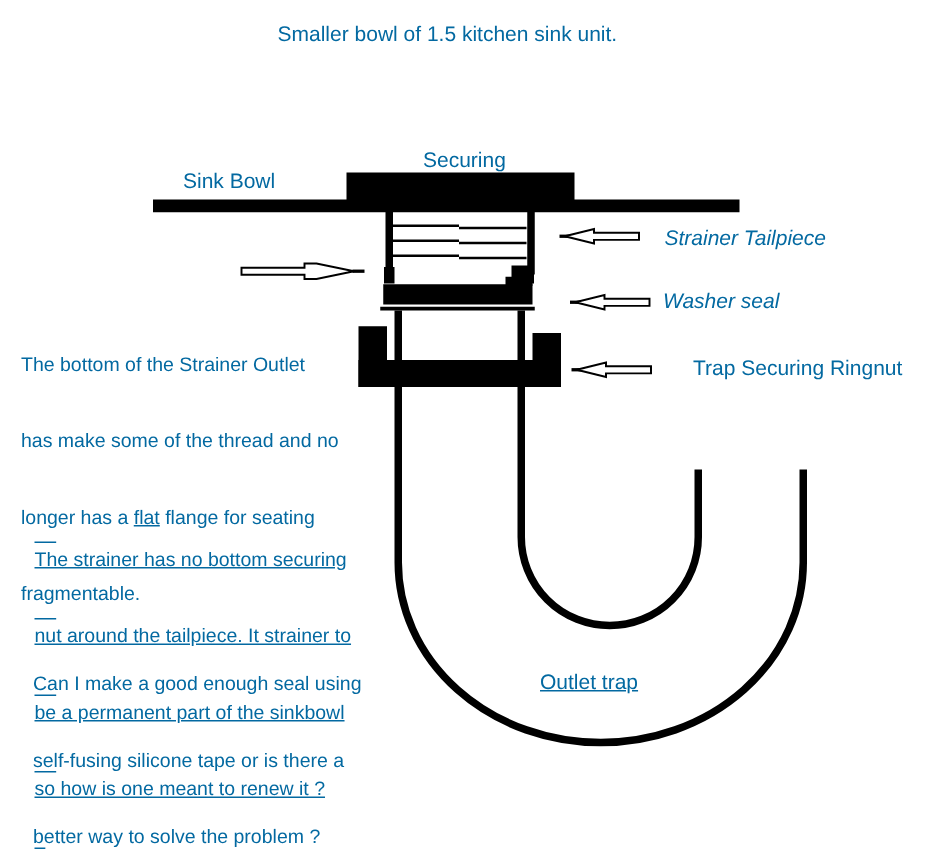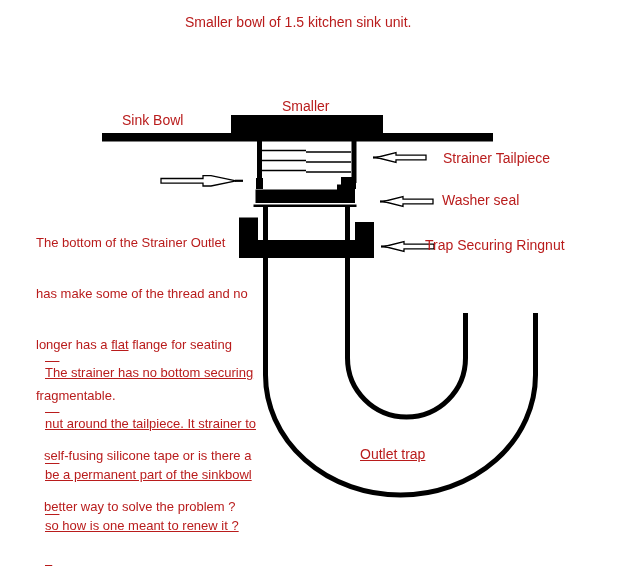--- a/index.html
+++ b/index.html
@@ -1,32 +1,32 @@
 <!DOCTYPE html>
 <html><head>
 <meta charset="utf-8">
 <style>
   html,body { margin:0; padding:0; background:#fff; }
   .canvas {
     position:relative; width:631px; height:569px;
-    background:#ffffff; color:#b91c1c;
+    background:#ffffff; color:#0369a1;
     font-family:"Liberation Sans", sans-serif;
     overflow:hidden;
   }
   .diagram-svg { position:absolute; left:0; top:0; }
   .lbl  { position:absolute; font-size:14px; line-height:16px; white-space:pre; }
-  .note { position:absolute; font-size:13px; line-height:17px; white-space:pre;margin-left:22px; }
+  .note { position:absolute; font-size:13px; line-height:17px; white-space:pre; }
   .u { text-decoration:underline;text-align:right; }
 
   .lbl-title       { left:185px; top:14px;  }
   .lbl-sink-bowl   { left:122px; top:112px; }
   .lbl-strainer    { left:282px; top:98px;  }
-  .lbl-tailpiece   { left:443px; top:150px; }
-  .lbl-washer      { left:442px; top:192px; }
-  .lbl-ringnut     { left:425px; top:237px; }
+  .lbl-tailpiece   { left:443px; top:150px;font-style:italic; }
+  .lbl-washer      { left:442px; top:192px;font-style:italic; }
+  .lbl-ringnut     { left:462px; top:237px; }
   .lbl-outlet-trap { left:360px; top:446px;text-decoration:underline; }
 
   .note-1 { left:14px; top:200px; }
   .note-2 { left:23px; top:330px;text-decoration:underline; }
   .note-3 { left:22px; top:413px; }
 </style>
 </head>
 <body>
 
 <div class="canvas">
@@ -89,21 +89,21 @@
     <g transform="translate(382,246.5)">
       <line x1="-1" y1="0" x2="8" y2="0" stroke="#000" stroke-width="2.2"></line>
       <path d="M2.5,0 L22,-4.8 L22,-2.4 L52,-2.4 L52,2.4 L22,2.4 L22,4.8 Z" fill="#fff" stroke="#000" stroke-width="1.3"></path>
     </g>
   </svg>
 
   <div class="lbl lbl-title">Smaller bowl of 1.5 kitchen sink unit.</div>
 
   <div class="lbl lbl-sink-bowl">Sink Bowl</div>
 
-  <div class="lbl lbl-strainer">Smaller</div>
+  <div class="lbl lbl-strainer">Securing</div>
 
   <div class="lbl lbl-tailpiece">Strainer Tailpiece</div>
 
   <div class="lbl lbl-washer">Washer seal</div>
 
   <div class="lbl lbl-ringnut">Trap Securing Ringnut</div>
 
   <div class="lbl lbl-outlet-trap">Outlet trap</div>
 
   <div class="note note-1">
@@ -114,17 +114,18 @@
   </div>
 
   <div class="note note-2">
     <div>The strainer has no bottom securing</div>
     <div>nut around the tailpiece. It strainer to</div>
     <div>be a permanent part of the sinkbowl</div>
     <div>so how is one meant to renew it ?</div>
   </div>
 
   <div class="note note-3">
+    <div>Can I make a good enough seal using</div>
     <div>self-fusing silicone tape or is there a</div>
     <div>better way to solve the problem ?</div>
   </div>
 
 </div>
 
 </body></html>

